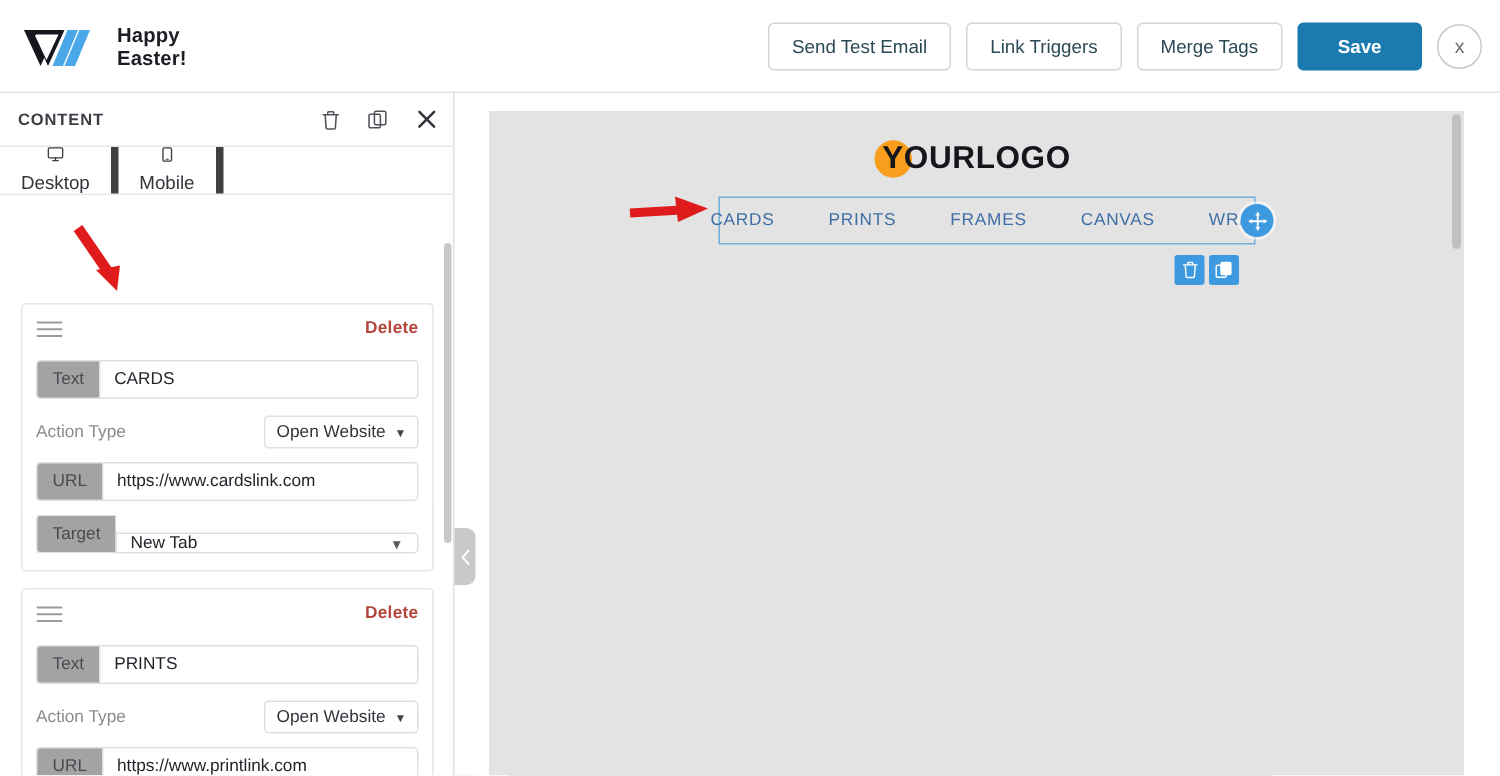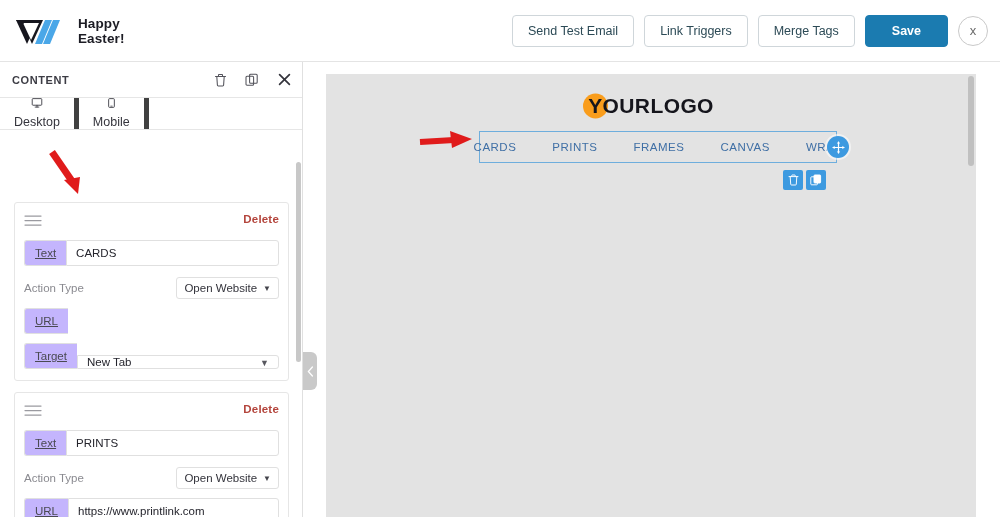--- a/index.html
+++ b/index.html
@@ -94,24 +94,24 @@
   }
   .item-card-head { display: flex; align-items: flex-start; height: 18px; }
   .drag-handle { width: 20px; height: 14px; cursor: grab; color: #9a9aa0; }
   .delete-link {
     margin-left: auto; font-size: 11.5px; font-weight: bold; color: #b4453c;
     cursor: pointer; letter-spacing: .2px;
   }
 
   .field-row { display: flex; align-items: stretch; margin-top: 9px; height: 26px; }
   .field-label {
-    background: #c4b5fd; border: 1px solid #e0e0e0; border-right: none;
+    background: #a3a3a3; border: 1px solid #e0e0e0; border-right: none;
     border-radius: 3px 0 0 3px; padding: 0 10px;
     display: flex; align-items: center;
-    font-size: 11.5px; color: #4a4a52; white-space: nowrap; text-decoration: underline;
+    font-size: 11.5px; color: #4a4a52; white-space: nowrap;
   }
   .field-input {
     flex: 1; border: 1px solid #e0e0e0; border-radius: 0 3px 3px 0;
     background: #fff; padding: 0 9px; font-size: 11.5px; color: #24242c;
     display: flex; align-items: center; cursor: text;
   }
   .field-select {
     flex: 1; border: 1px solid #e0e0e0; border-radius: 0 3px 3px 0;
     background: #fff; padding: 0 9px; font-size: 11.5px; color: #24242c;
     display: flex; align-items: flex-end; cursor: pointer; position: relative; margin-top: 12px;
@@ -295,20 +295,21 @@
           <div class="action-row">
             <div class="action-label">Action Type</div>
             <div class="action-dropdown">
               <span>Open Website</span>
               <span class="caret">▼</span>
             </div>
           </div>
 
           <div class="field-row">
             <div class="field-label">URL</div>
+            <div class="field-input">https://www.cardslink.com</div>
           </div>
 
           <div class="field-row">
             <div class="field-label">Target</div>
             <div class="field-select">
               <span>New Tab</span>
               <span class="caret">▼</span>
             </div>
           </div>
         </div>

